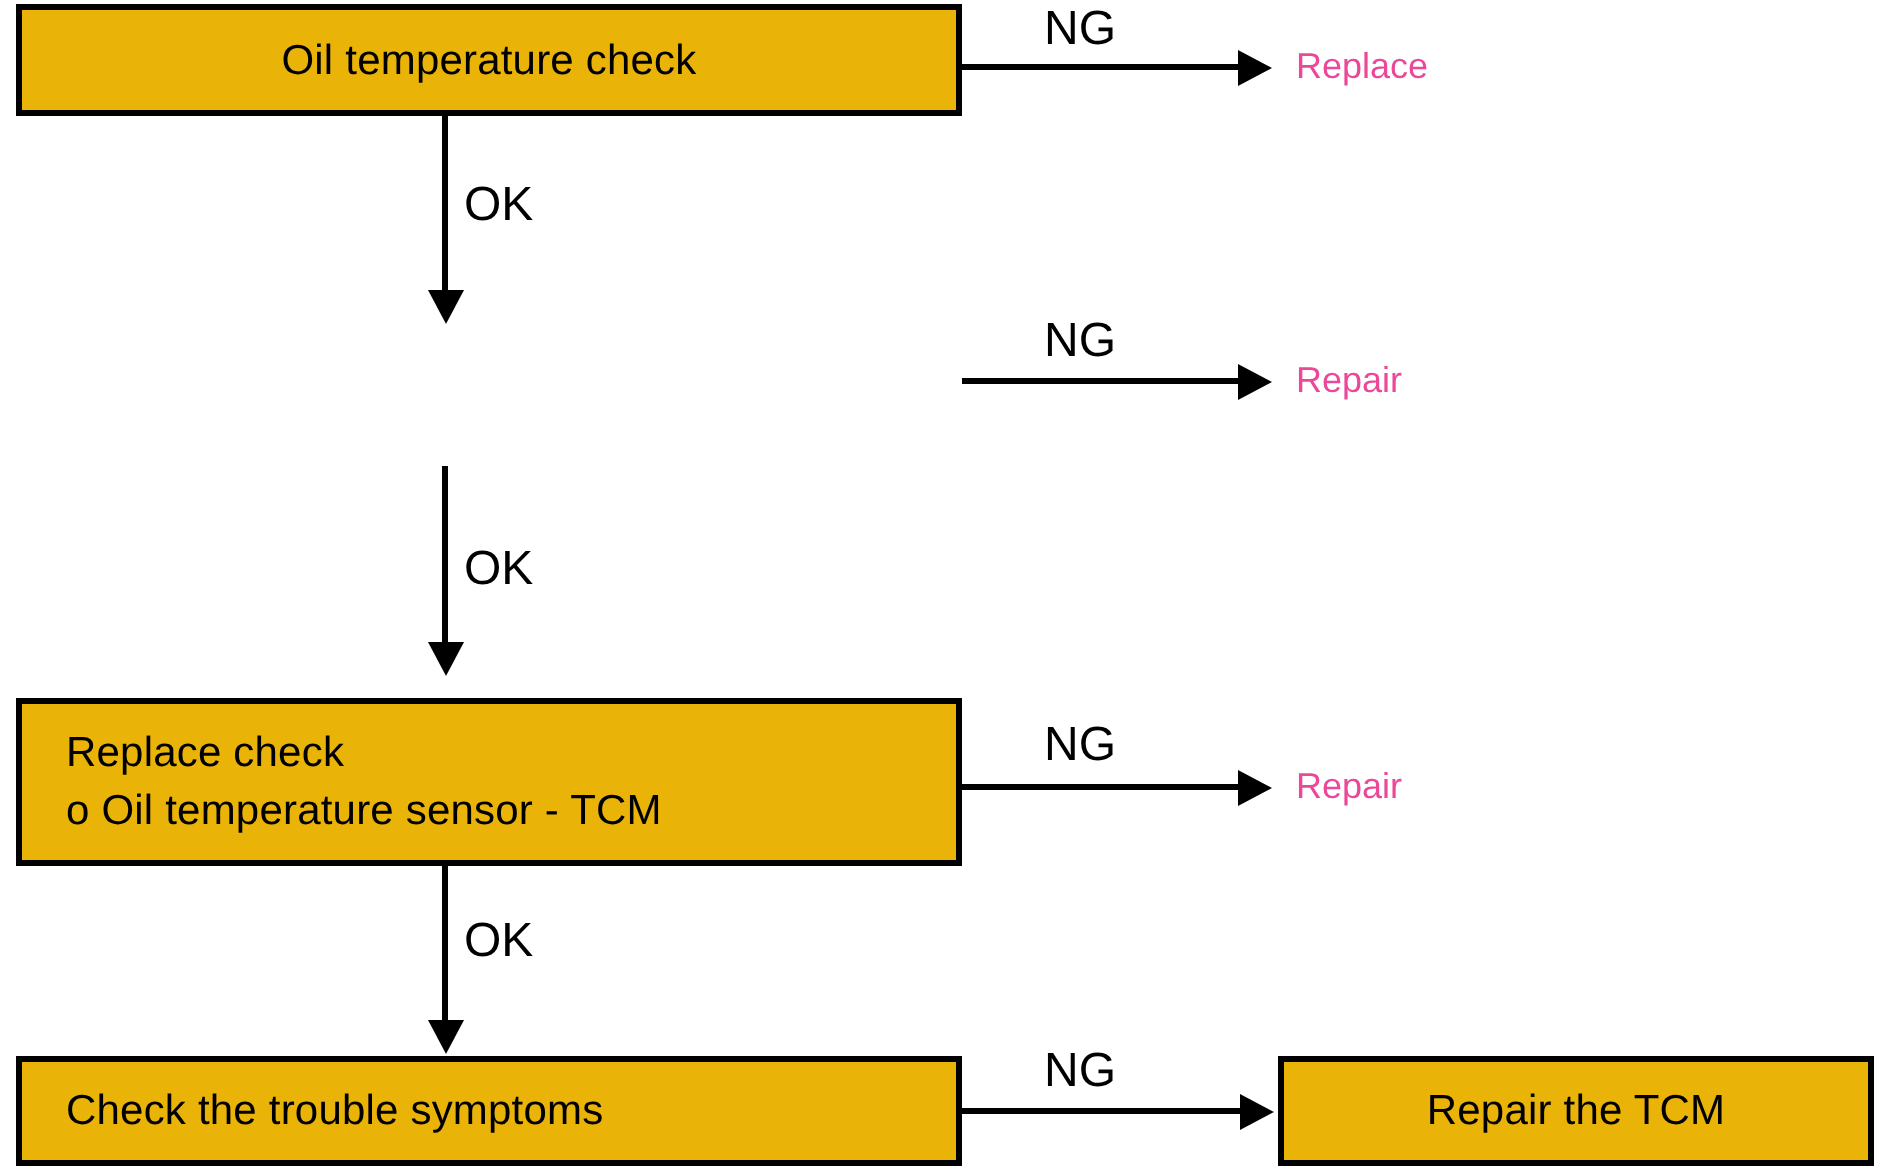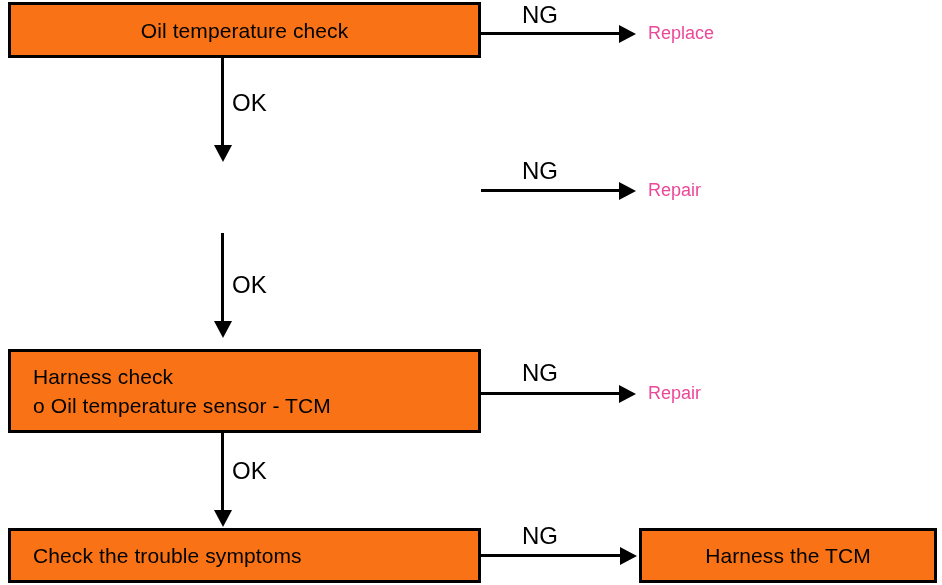--- a/index.html
+++ b/index.html
@@ -22,21 +22,21 @@
     left: 0; top: 0;
     width: 942px;
     height: 585px;
   }
 
   
   .box {
     position: absolute;
     box-sizing: border-box;
     border: 3px solid #000000;
-    background: #f97316;
+    background: #eab308;
     display: flex;
     align-items: center;
   }
   .box-text {
     font-size: 21px;
     line-height: 29px;
     letter-spacing: 0.1px;
     white-space: pre-line;
     color: #000000;
   }
@@ -115,21 +115,21 @@
   <div class="hline" style="left:481px; top:189px; width:144px;"></div>
   <div class="arrow-right" style="left:619px; top:181.5px;"></div>
   <div class="edge-label" style="left:522px; top:160px;">NG</div>
   <div class="terminal-text" style="left:648px; top:178px;">Repair</div>
 
   <div class="vline" style="left:221px; top:233px; width:3px; height:89px;"></div>
   <div class="arrow-down" style="left:213.5px; top:321px;"></div>
   <div class="edge-label" style="left:232px; top:274px;">OK</div>
 
   <div class="box left" style="left:8px; top:349px; width:473px; height:84px;">
-    <span class="box-text">Harness check
+    <span class="box-text">Replace check
 o Oil temperature sensor - TCM</span>
   </div>
 
   <div class="hline" style="left:481px; top:392px; width:144px;"></div>
   <div class="arrow-right" style="left:619px; top:384.5px;"></div>
   <div class="edge-label" style="left:522px; top:362px;">NG</div>
   <div class="terminal-text" style="left:648px; top:381px;">Repair</div>
 
   <div class="vline" style="left:221px; top:433px; width:3px; height:78px;"></div>
   <div class="arrow-down" style="left:213.5px; top:510px;"></div>
@@ -137,16 +137,16 @@
 
   <div class="box left" style="left:8px; top:528px; width:473px; height:55px;">
     <span class="box-text">Check the trouble symptoms</span>
   </div>
 
   <div class="hline" style="left:481px; top:554px; width:140px;"></div>
   <div class="arrow-right" style="left:620px; top:546.5px;"></div>
   <div class="edge-label" style="left:522px; top:525px;">NG</div>
 
   <div class="box center" style="left:639px; top:528px; width:298px; height:55px;">
-    <span class="box-text">Harness the TCM</span>
+    <span class="box-text">Repair the TCM</span>
   </div>
 
 </div>
 
 </body></html>

